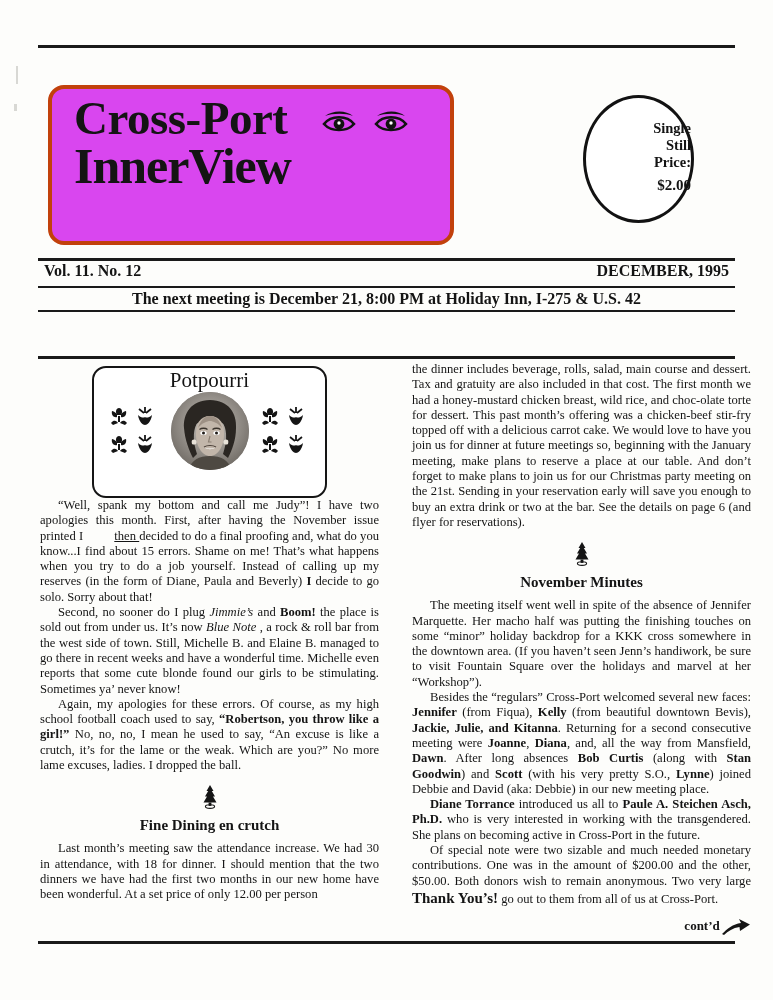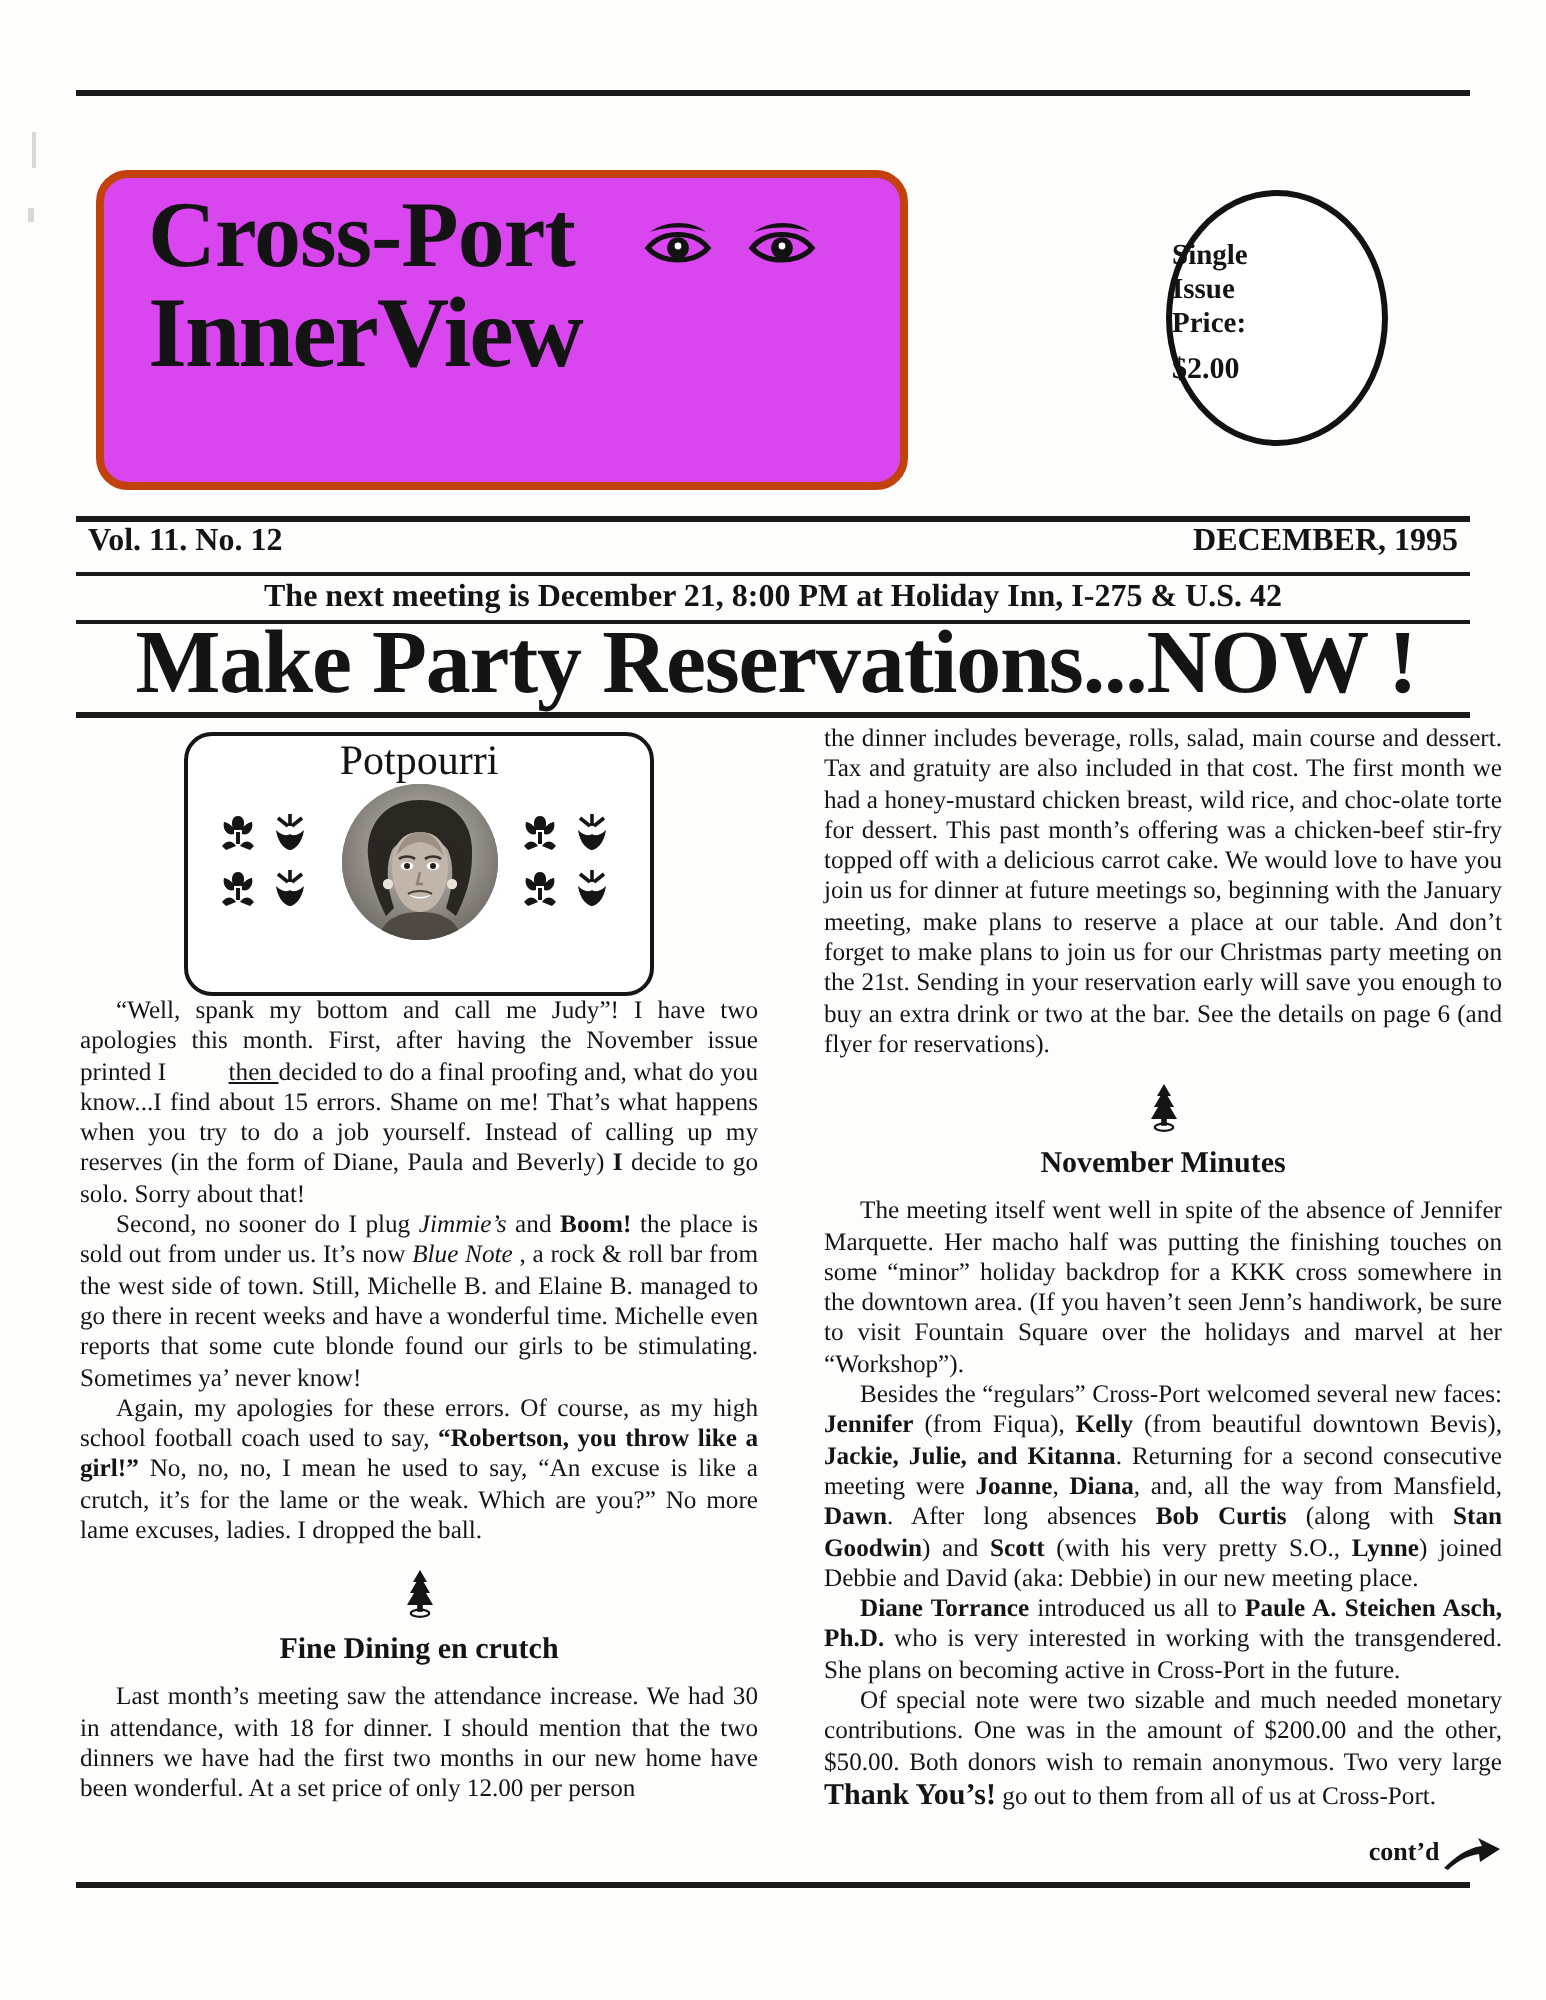--- a/index.html
+++ b/index.html
@@ -76,21 +76,21 @@
   }
 
   
   .price-oval {
     position: absolute;
     left: 583px; top: 95px;
     width: 105px; height: 122px;
     border: 3px solid #121212;
     border-radius: 50% / 50%;
     background: #ffffff;
-    text-align: left;
+    text-align: right;
   }
   .price-lines {
     position: absolute;
     left: 0; right: 0; top: 22px;
     font-size: 14.5px;
     font-weight: bold;
     line-height: 1.18;
   }
   .price-amount {
     position: absolute;
@@ -280,35 +280,34 @@
           <circle cx="19" cy="16" r="1.7" fill="#ffffff"></circle>
           <path d="M5 9 C13 3, 26 3, 33 9 C26 6, 13 6, 5 9 Z"></path>
         </g>
       </svg>
     </div>
   </div>
 
   <div class="price-oval">
     <div class="price-lines">
       <div>Single</div>
-      <div>Issue</div>
+      <div>Still</div>
       <div>Price:</div>
     </div>
     <div class="price-amount">$2.00</div>
   </div>
 
   <div class="rule-band-top"></div>
   <div class="volume-line">
     <span class="volume-left">Vol. 11. No. 12</span>
     <span class="volume-right">DECEMBER, 1995</span>
   </div>
 
   <div class="meeting-banner">The next meeting is December 21, 8:00 PM at Holiday Inn, I-275 &amp; U.S. 42</div>
 
-  <div class="headline">Make Party Reservations...NOW !</div>
   <div class="rule-head-bottom"></div>
 
   <div class="col col-left">
 
     <div class="potpourri-box">
       <div class="potpourri-title">Potpourri</div>
 
       <div class="ornaments orn-left">
         <svg width="52" height="56" viewBox="0 0 52 56">
           <g fill="#151515">

